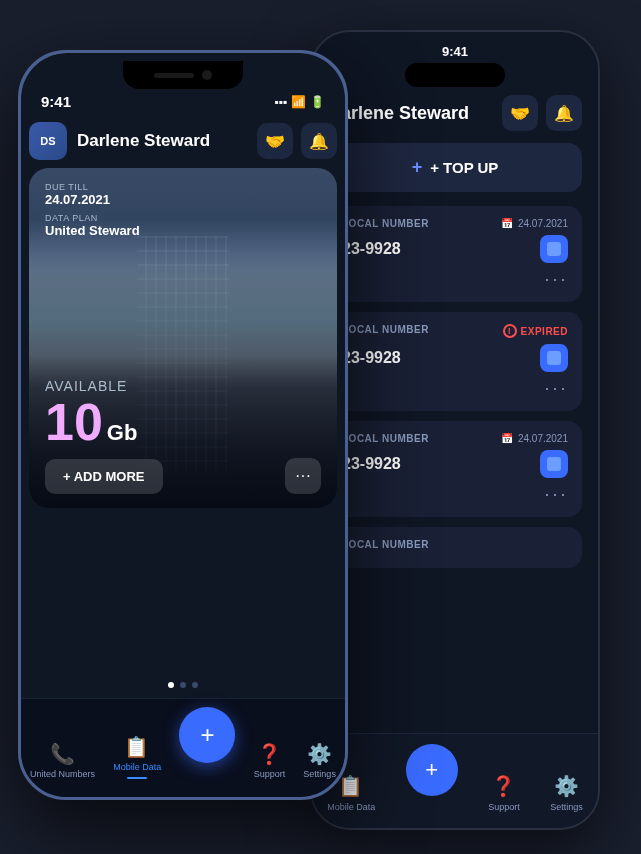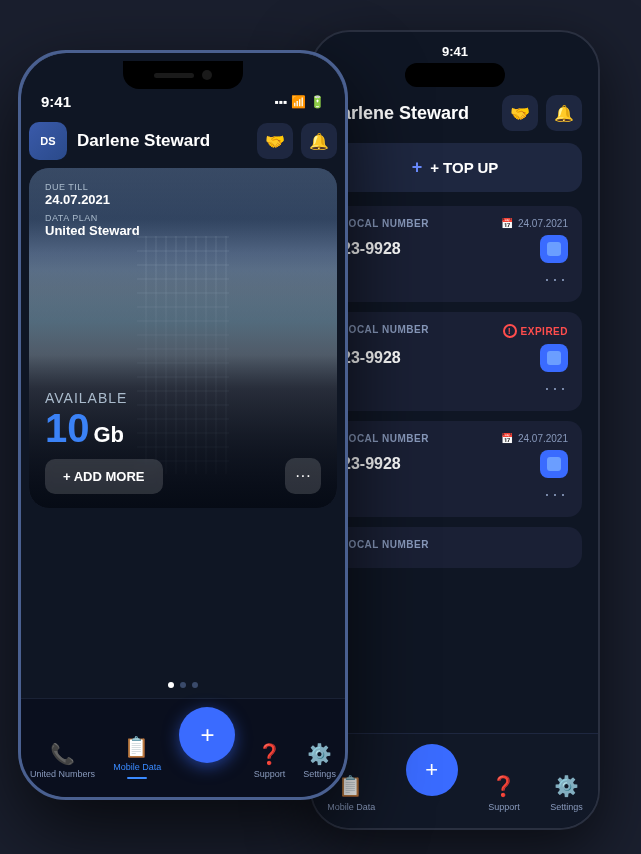--- a/index.html
+++ b/index.html
@@ -526,23 +526,23 @@
     }
 
     .gb-row {
       display: flex;
       align-items: baseline;
       gap: 4px;
       margin: 2px 0 10px;
     }
 
     .gb-number {
-      font-size: 40px;
+      font-size: 52px;
       font-weight: 700;
-      color: #3b82f6;
+      color: #f0abfc;
       line-height: 1;
     }
 
     .gb-unit {
       font-size: 22px;
       font-weight: 600;
       color: #fff;
     }
 
     .card-actions {

